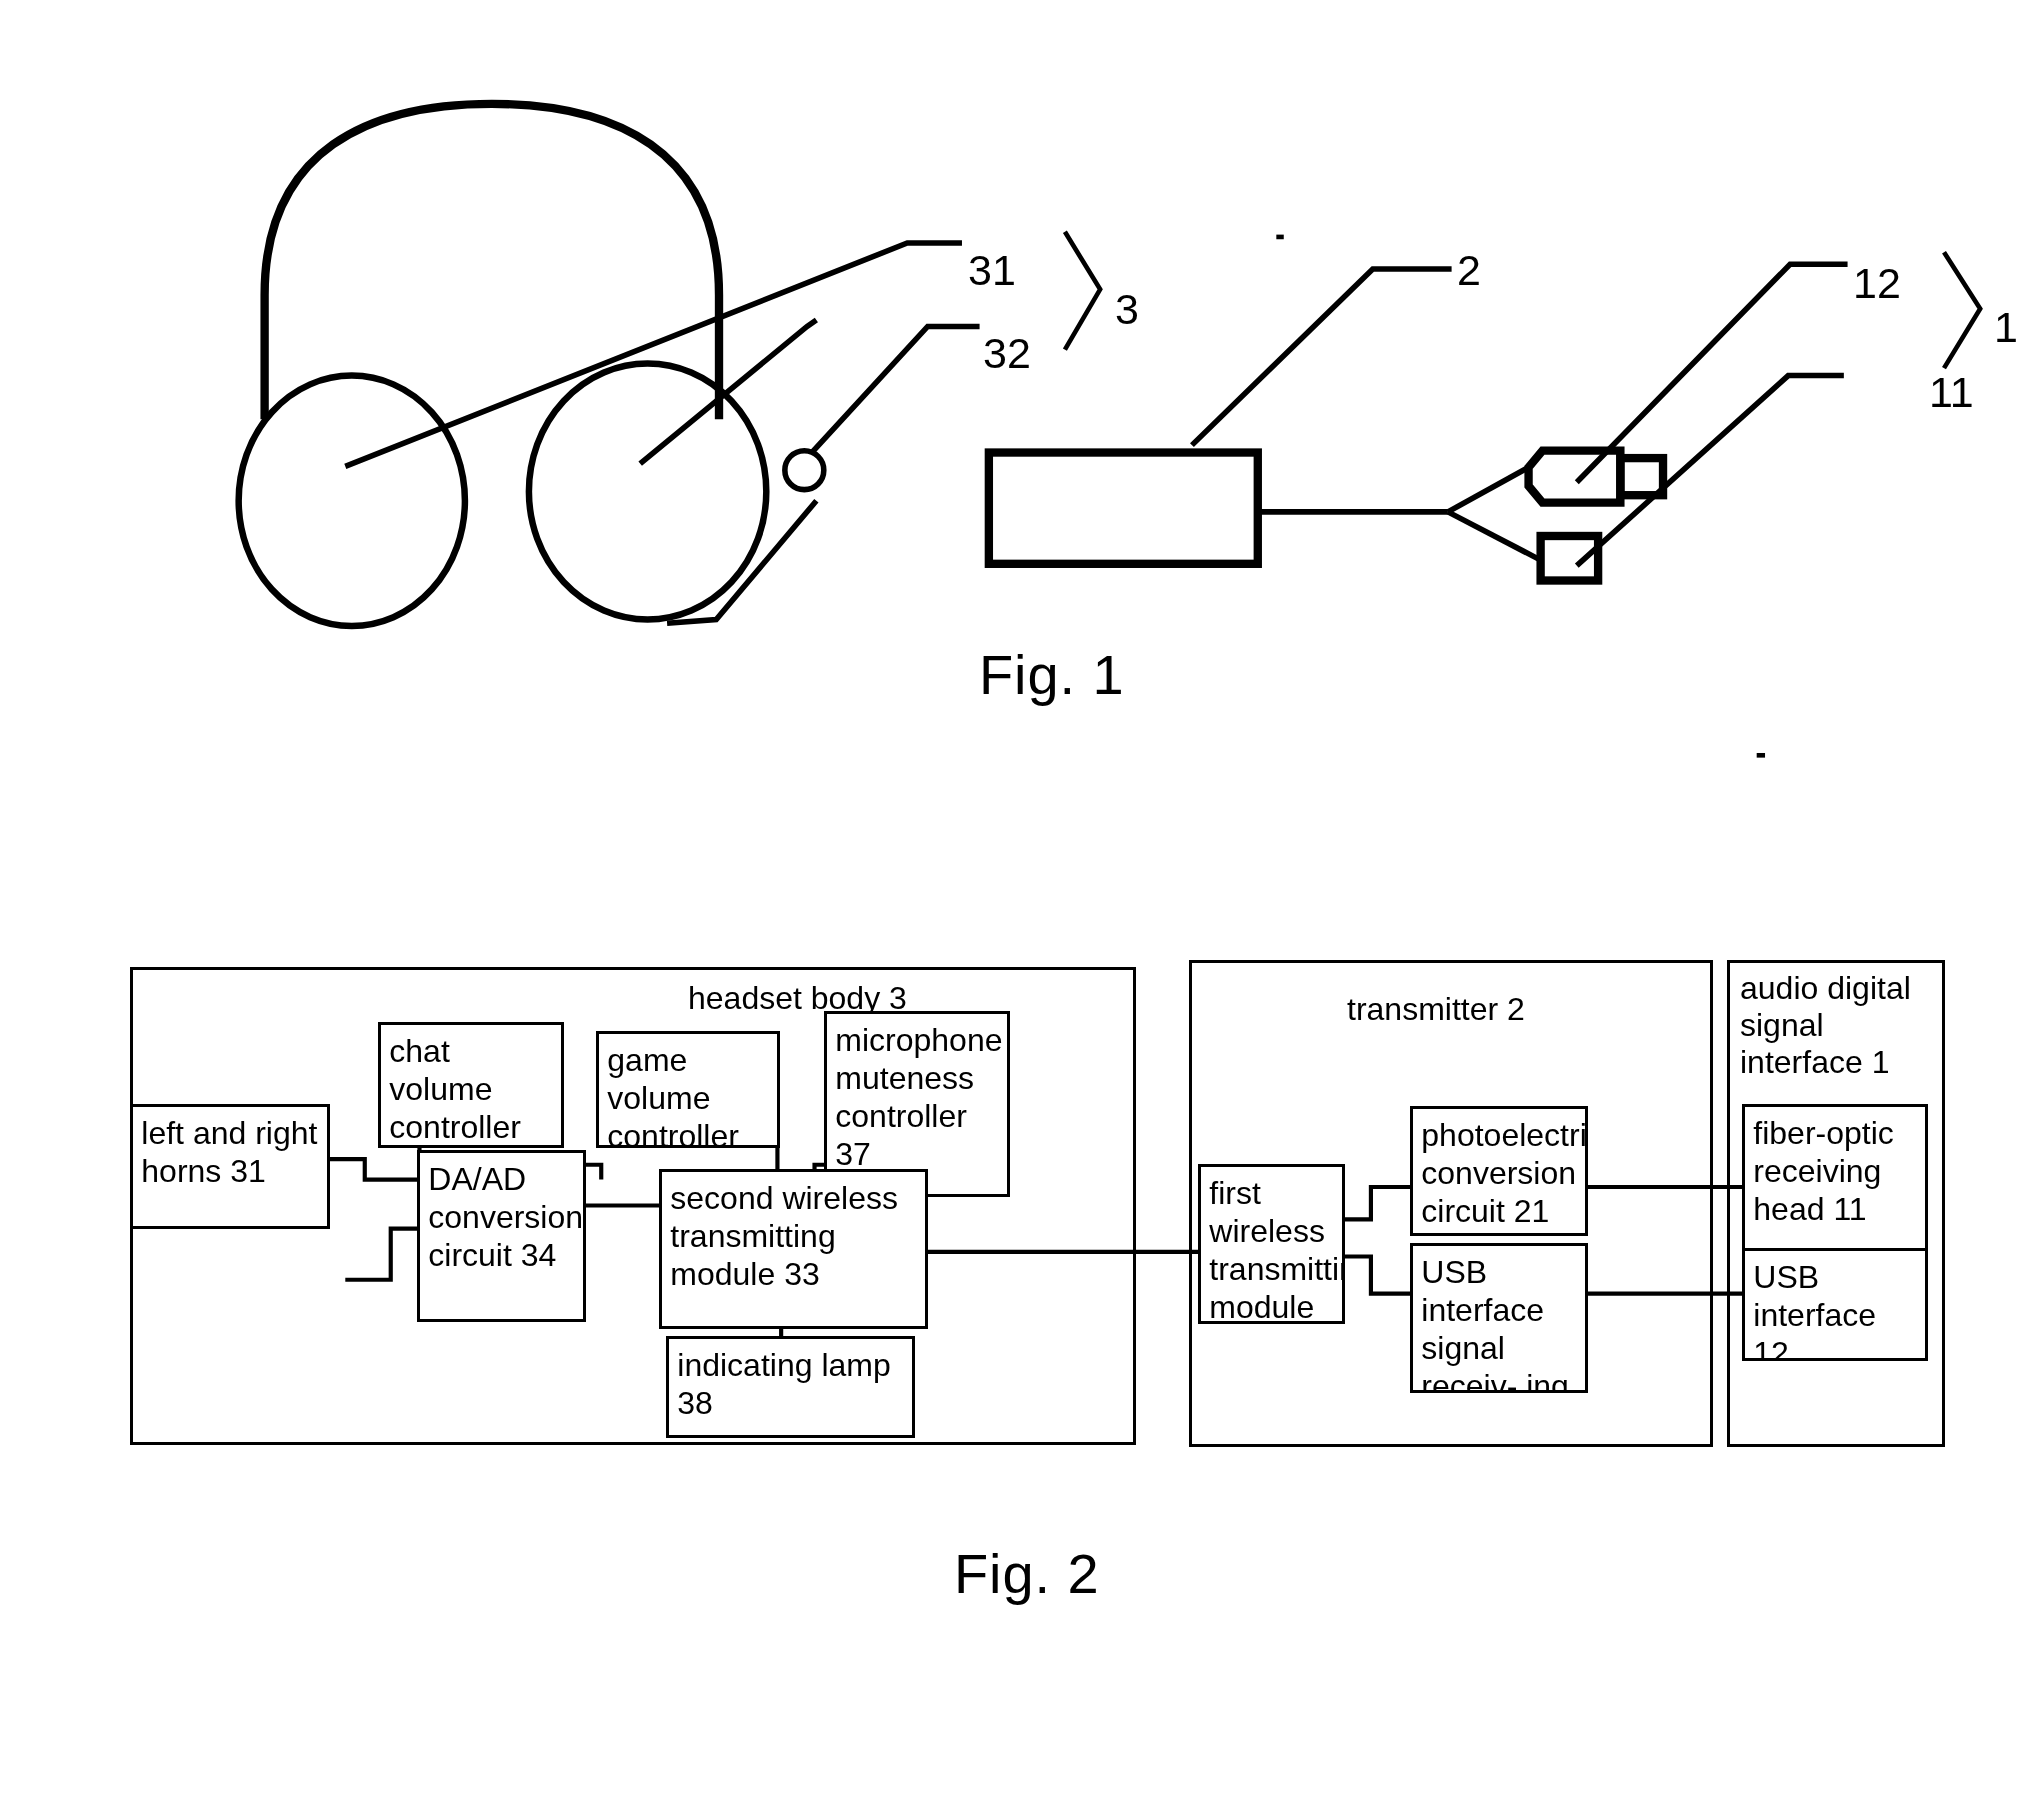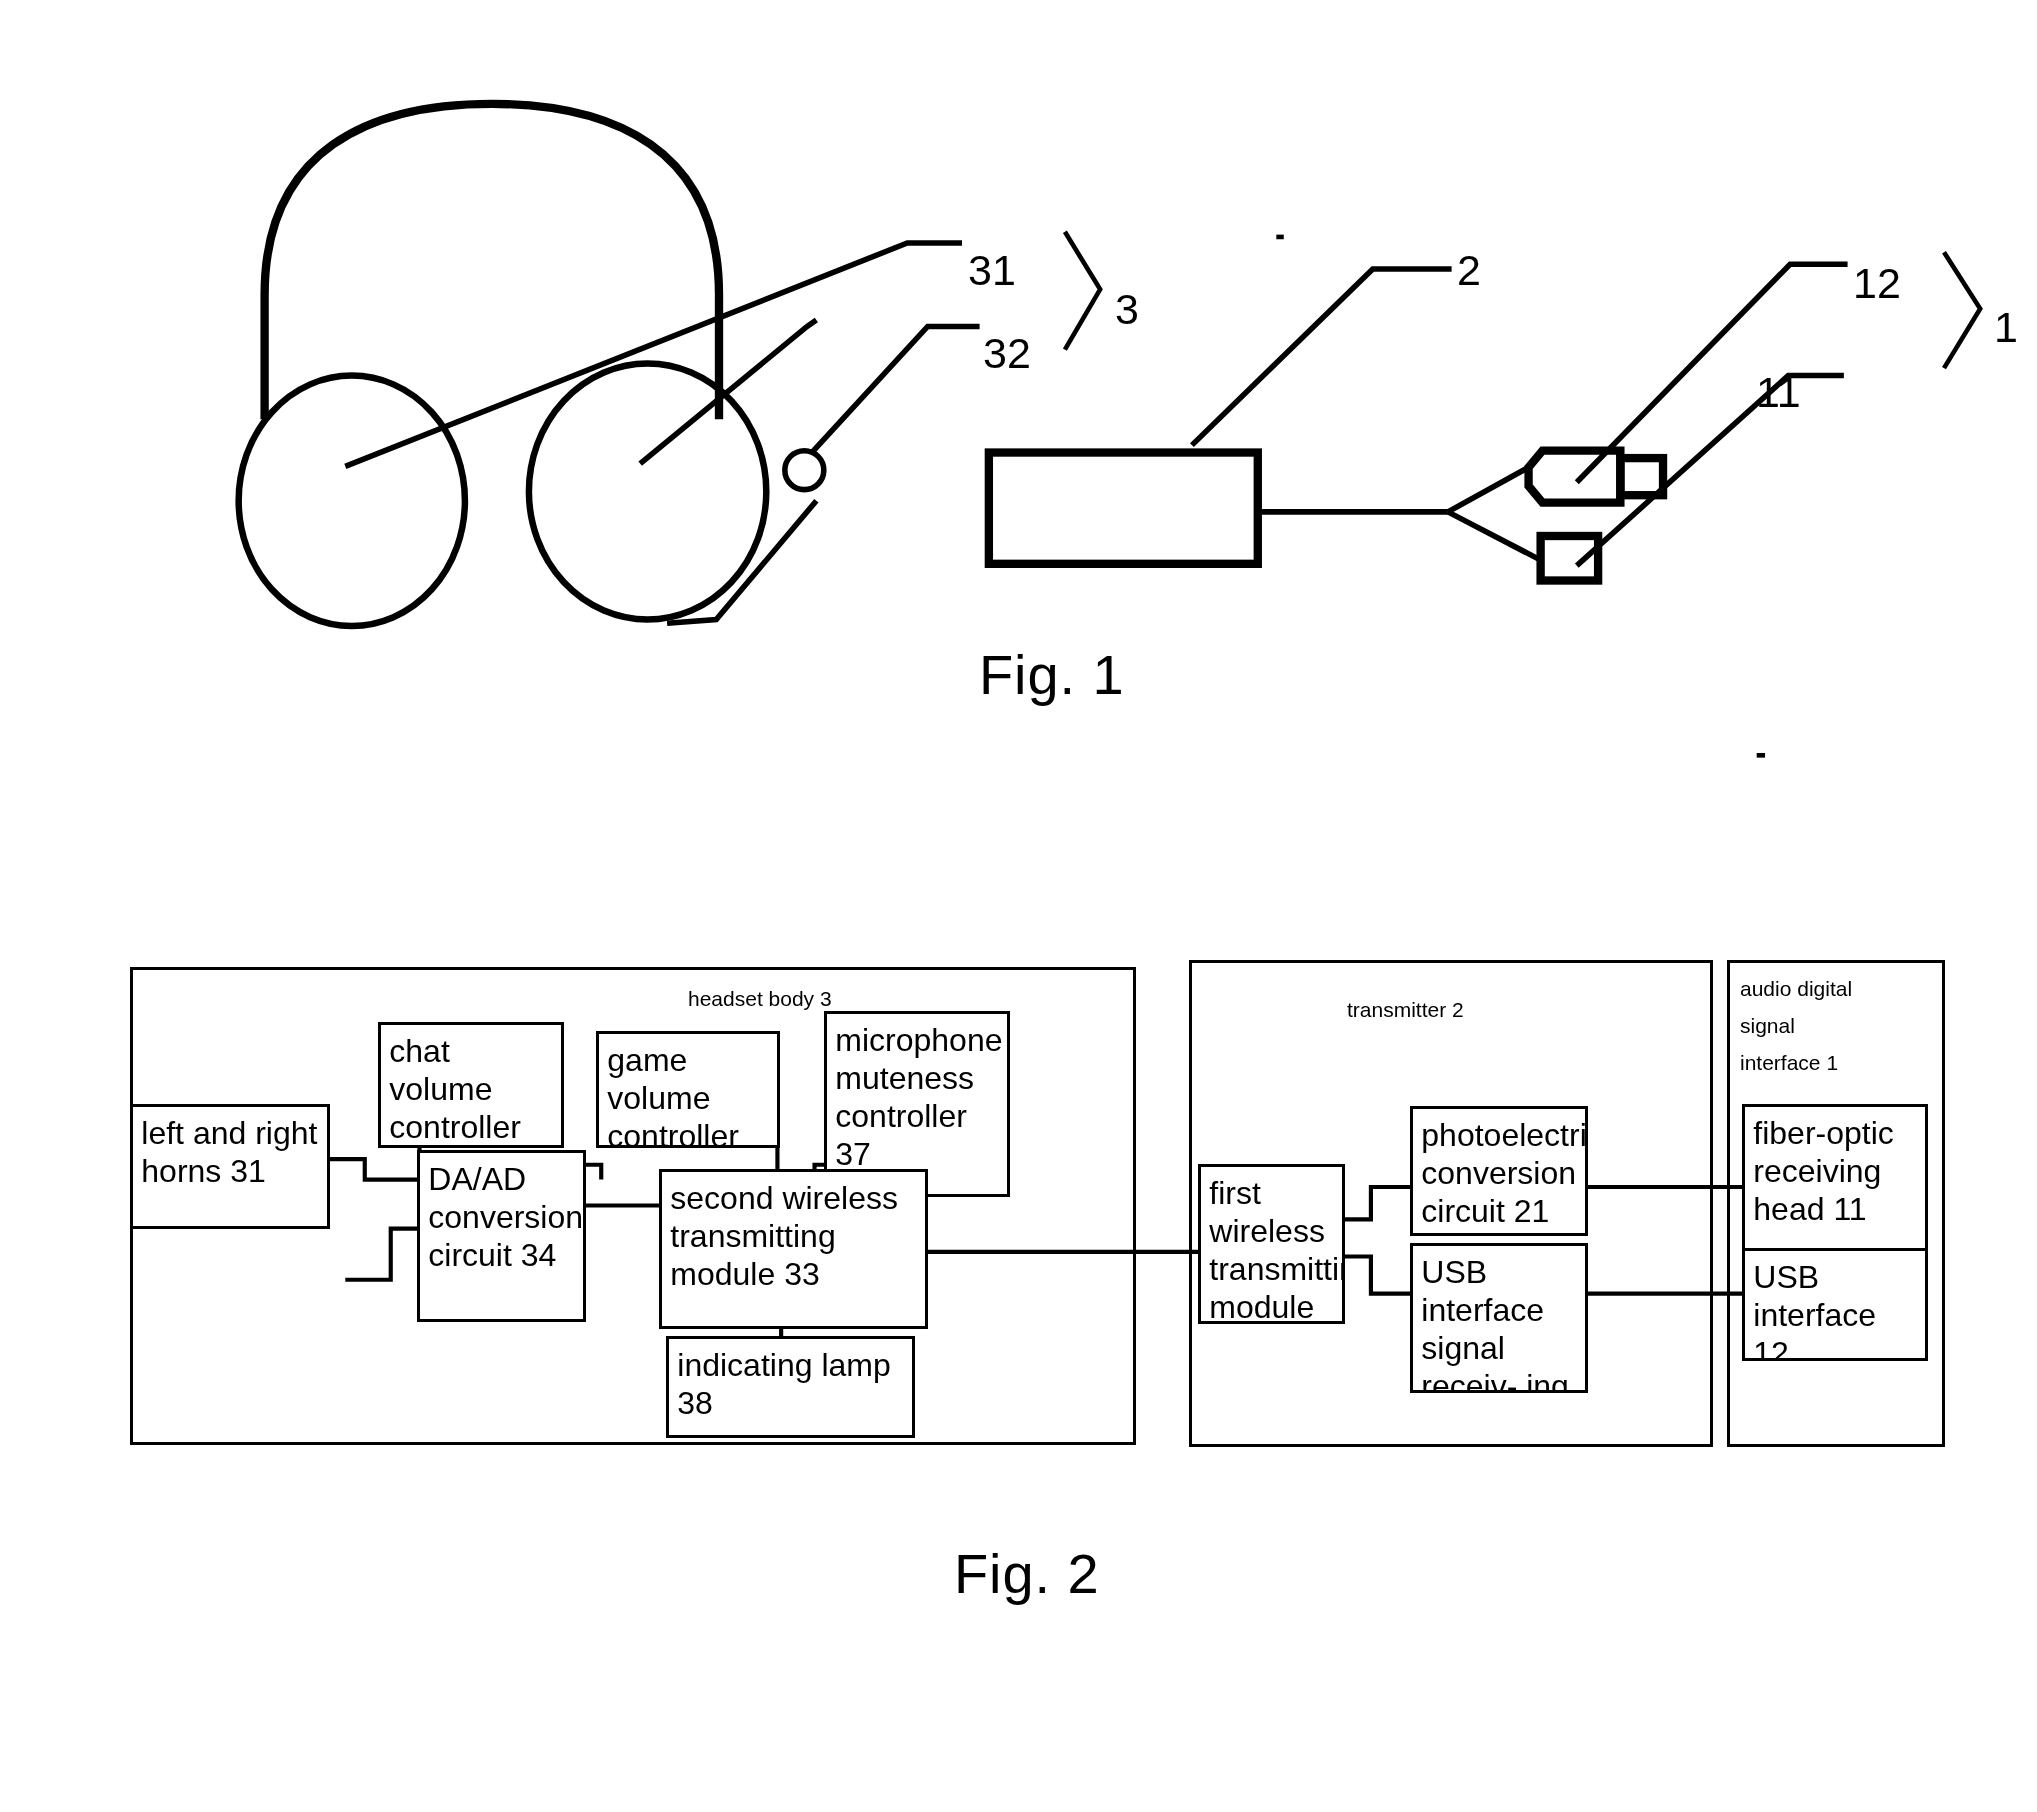--- a/index.html
+++ b/index.html
@@ -62,21 +62,21 @@
 
   
   .group-box {
     position: absolute;
     border: 3.7px solid #000;
     background: transparent;
     box-sizing: border-box;
   }
   .group-title {
     position: absolute;
-    font-size: 21px;
+    font-size: 32px;
     line-height: 37px;
     white-space: nowrap;
     color: #000;
   }
   .group-title.wrap { white-space: normal; }
   .block {
     position: absolute;
     border: 3.7px solid #000;
     background: #ffffff;
     box-sizing: border-box;
@@ -140,21 +140,21 @@
 
     <rect x="1376" y="253" width="8" height="5" fill="#000"></rect>
     <rect x="1894" y="812" width="9" height="5" fill="#000"></rect>
   </svg>
 
   <div class="ref" style="left:968px; top:249px;">31</div>
   <div class="ref" style="left:983px; top:332px;">32</div>
   <div class="ref" style="left:1115px; top:288px;">3</div>
   <div class="ref" style="left:1457px; top:249px;">2</div>
   <div class="ref" style="left:1853px; top:262px;">12</div>
-  <div class="ref" style="left:1756px; top:371px;">11</div>
+  <div class="ref" style="left:1929px; top:371px;">11</div>
   <div class="ref" style="left:1994px; top:306px;">1</div>
 
   <div class="fig-caption" style="left:979px; top:631px;">Fig. 1</div>
 
   <div class="group-box zb" style="left:130px; top:967px; width:1006px; height:478px;"></div>
   <div class="group-box zb" style="left:1189px; top:960px; width:524px; height:487px;"></div>
   <div class="group-box zb" style="left:1727px; top:960px; width:218px; height:487px;"></div>
 
   <div class="group-title" style="left:688px; top:980px;">headset body 3</div>
   <div class="group-title" style="left:1347px; top:991px;">transmitter 2</div>

